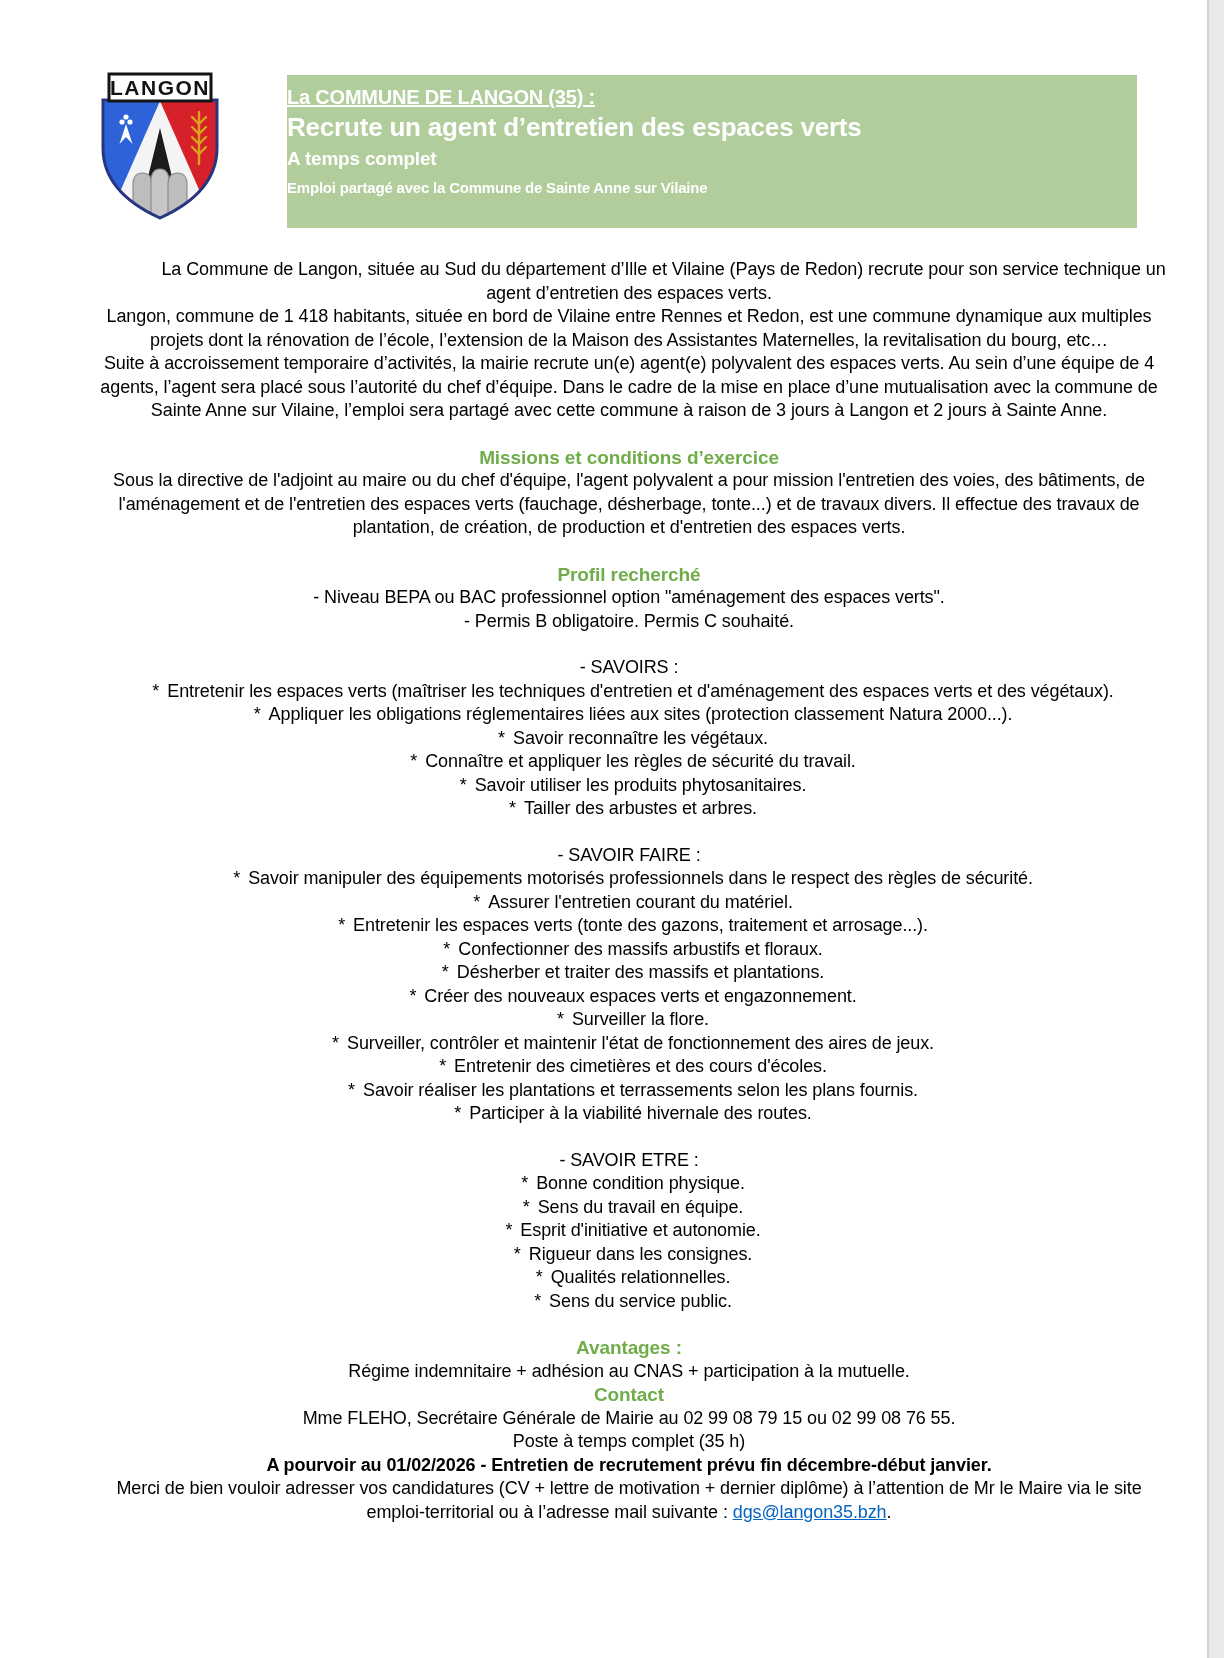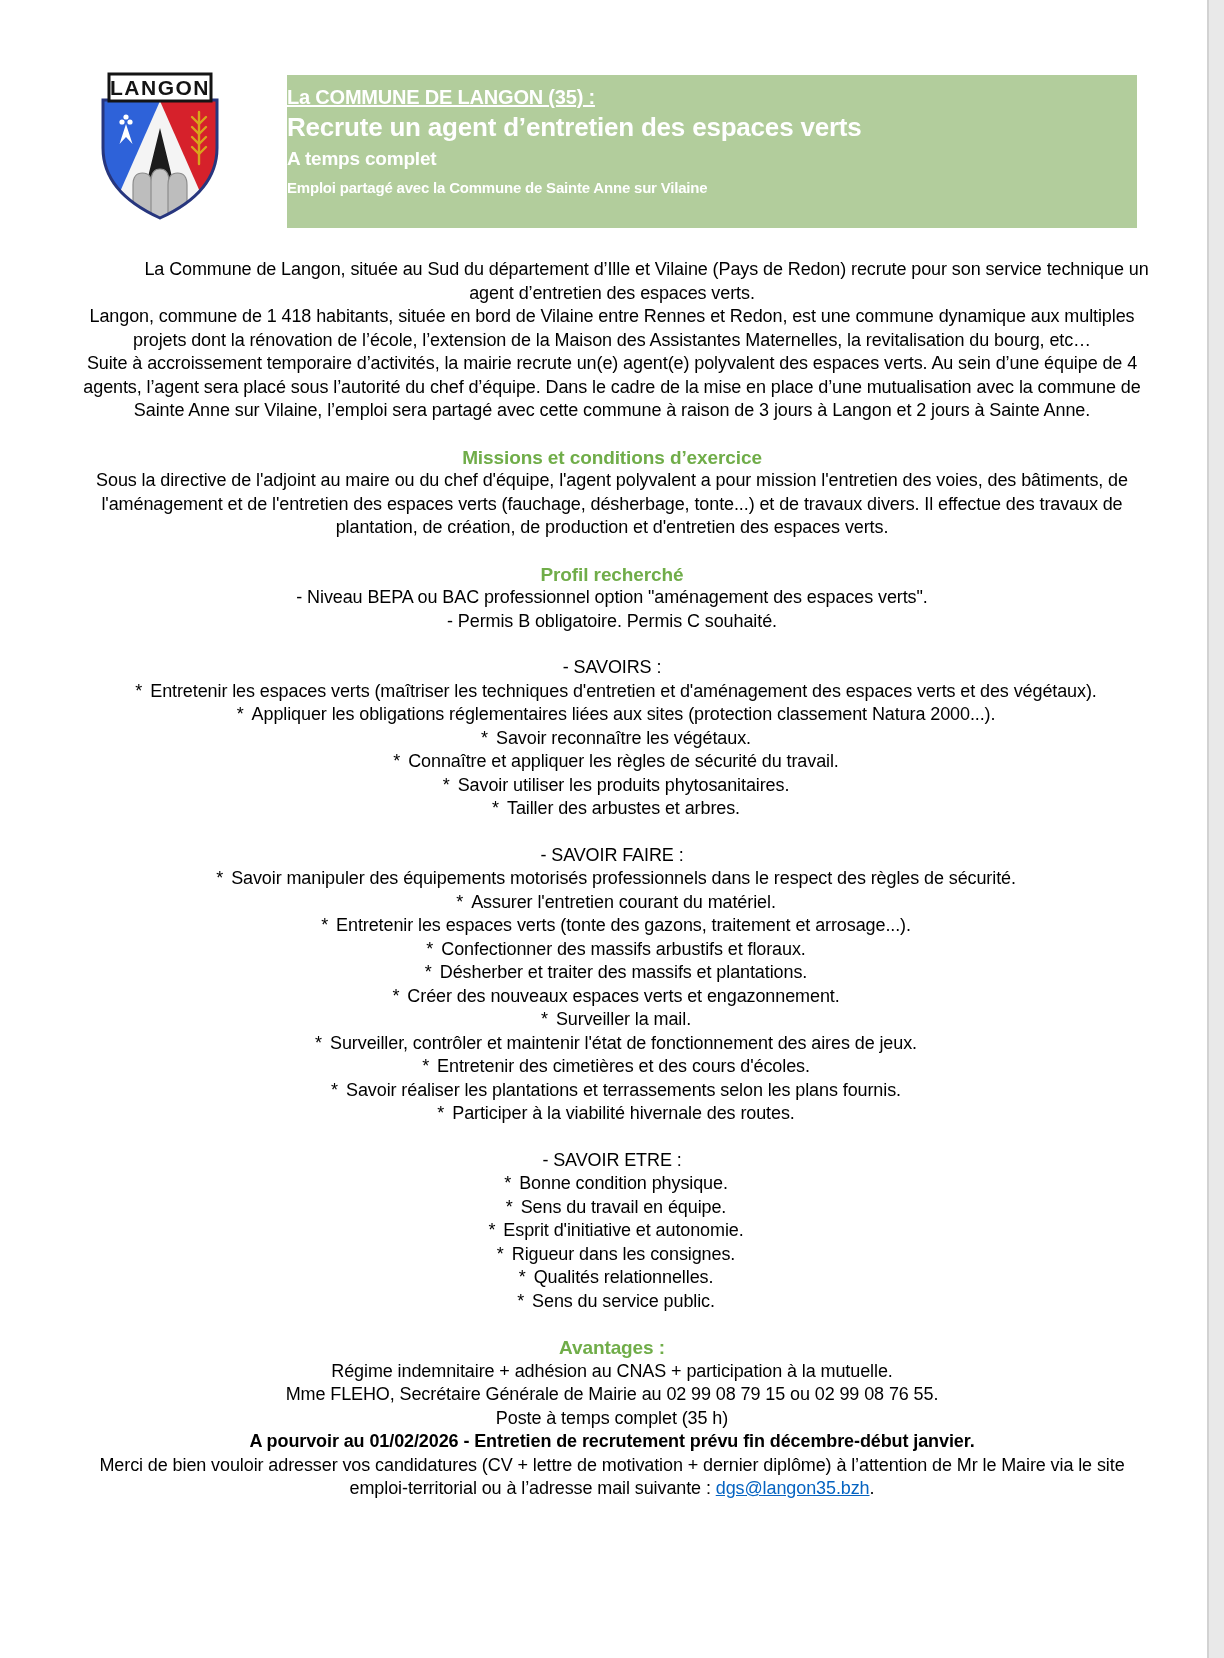--- a/index.html
+++ b/index.html
@@ -18,21 +18,21 @@
     position:absolute;left:287px;top:75px;width:850px;height:153px;
     background:var(--banner_bg,#b2cd9c);color:#ffffff;
     font-weight:bold;letter-spacing:-0.2px;box-sizing:border-box;padding-top:9px;
   }
   .b-title{font-size:20px;line-height:26px;text-decoration:underline;}
   .b-sub{font-size:26px;line-height:33px;margin-top:1px;}
   .b-l3{font-size:19px;line-height:28px;margin-top:1px;}
   .b-l4{font-size:15px;line-height:29px;}
   
   .content{
-    position:absolute;left:68px;top:258px;width:1088px;
+    position:absolute;left:85px;top:258px;width:1088px;
     font-size:18px;line-height:23.5px;letter-spacing:-0.1px;
   }
   .content p,.content h2{margin:0;text-align:center;}
   .j{text-align:justify;}
   .indent{text-indent:69px;}
   h2.green{
     color:var(--heading_green,#70ad49);font-size:19px;line-height:23.5px;
     font-weight:bold;
   }
   .gap-top{margin-top:23px !important;}
@@ -129,21 +129,21 @@
       <p class="li j"><span class="star">*</span><span>Assurer l'entretien courant du matériel.</span></p>
 
       <p class="li j"><span class="star">*</span><span>Entretenir les espaces verts (tonte des gazons, traitement et arrosage...).</span></p>
 
       <p class="li j"><span class="star">*</span><span>Confectionner des massifs arbustifs et floraux.</span></p>
 
       <p class="li j"><span class="star">*</span><span>Désherber et traiter des massifs et plantations.</span></p>
 
       <p class="li j"><span class="star">*</span><span>Créer des nouveaux espaces verts et engazonnement.</span></p>
 
-      <p class="li j"><span class="star">*</span><span>Surveiller la mail.</span></p>
+      <p class="li j"><span class="star">*</span><span>Surveiller la flore.</span></p>
 
       <p class="li j"><span class="star">*</span><span>Surveiller, contrôler et maintenir l'état de fonctionnement des aires de jeux.</span></p>
 
       <p class="li j"><span class="star">*</span><span>Entretenir des cimetières et des cours d'écoles.</span></p>
 
       <p class="li j"><span class="star">*</span><span>Savoir réaliser les plantations et terrassements selon les plans fournis.</span></p>
 
       <p class="li j"><span class="star">*</span><span>Participer à la viabilité hivernale des routes.</span></p>
     </div>
 
@@ -160,18 +160,19 @@
       <p class="li j"><span class="star">*</span><span>Rigueur dans les consignes.</span></p>
 
       <p class="li j"><span class="star">*</span><span>Qualités relationnelles.</span></p>
 
       <p class="li j"><span class="star">*</span><span>Sens du service public.</span></p>
     </div>
 
   <h2 class="green gap-top">Avantages :</h2>
   <p>Régime indemnitaire + adhésion au CNAS + participation à la mutuelle.</p>
 
+  <h2 class="green">Contact</h2>
   <p>Mme FLEHO, Secrétaire Générale de Mairie au 02 99 08 79 15 ou 02 99 08 76 55.</p>
   <p>Poste à temps complet (35 h)</p>
   <p class="bold">A pourvoir au 01/02/2026 - Entretien de recrutement prévu fin décembre-début janvier.</p>
   <p class="j"><span>Merci de bien vouloir adresser vos candidatures (CV + lettre de motivation + dernier diplôme) à l’attention de Mr le Maire via le site emploi-territorial ou à l’adresse mail suivante : </span><a class="mail" href="#">dgs@langon35.bzh</a><span>.</span></p>
 
 </div>
 
 </body></html>

